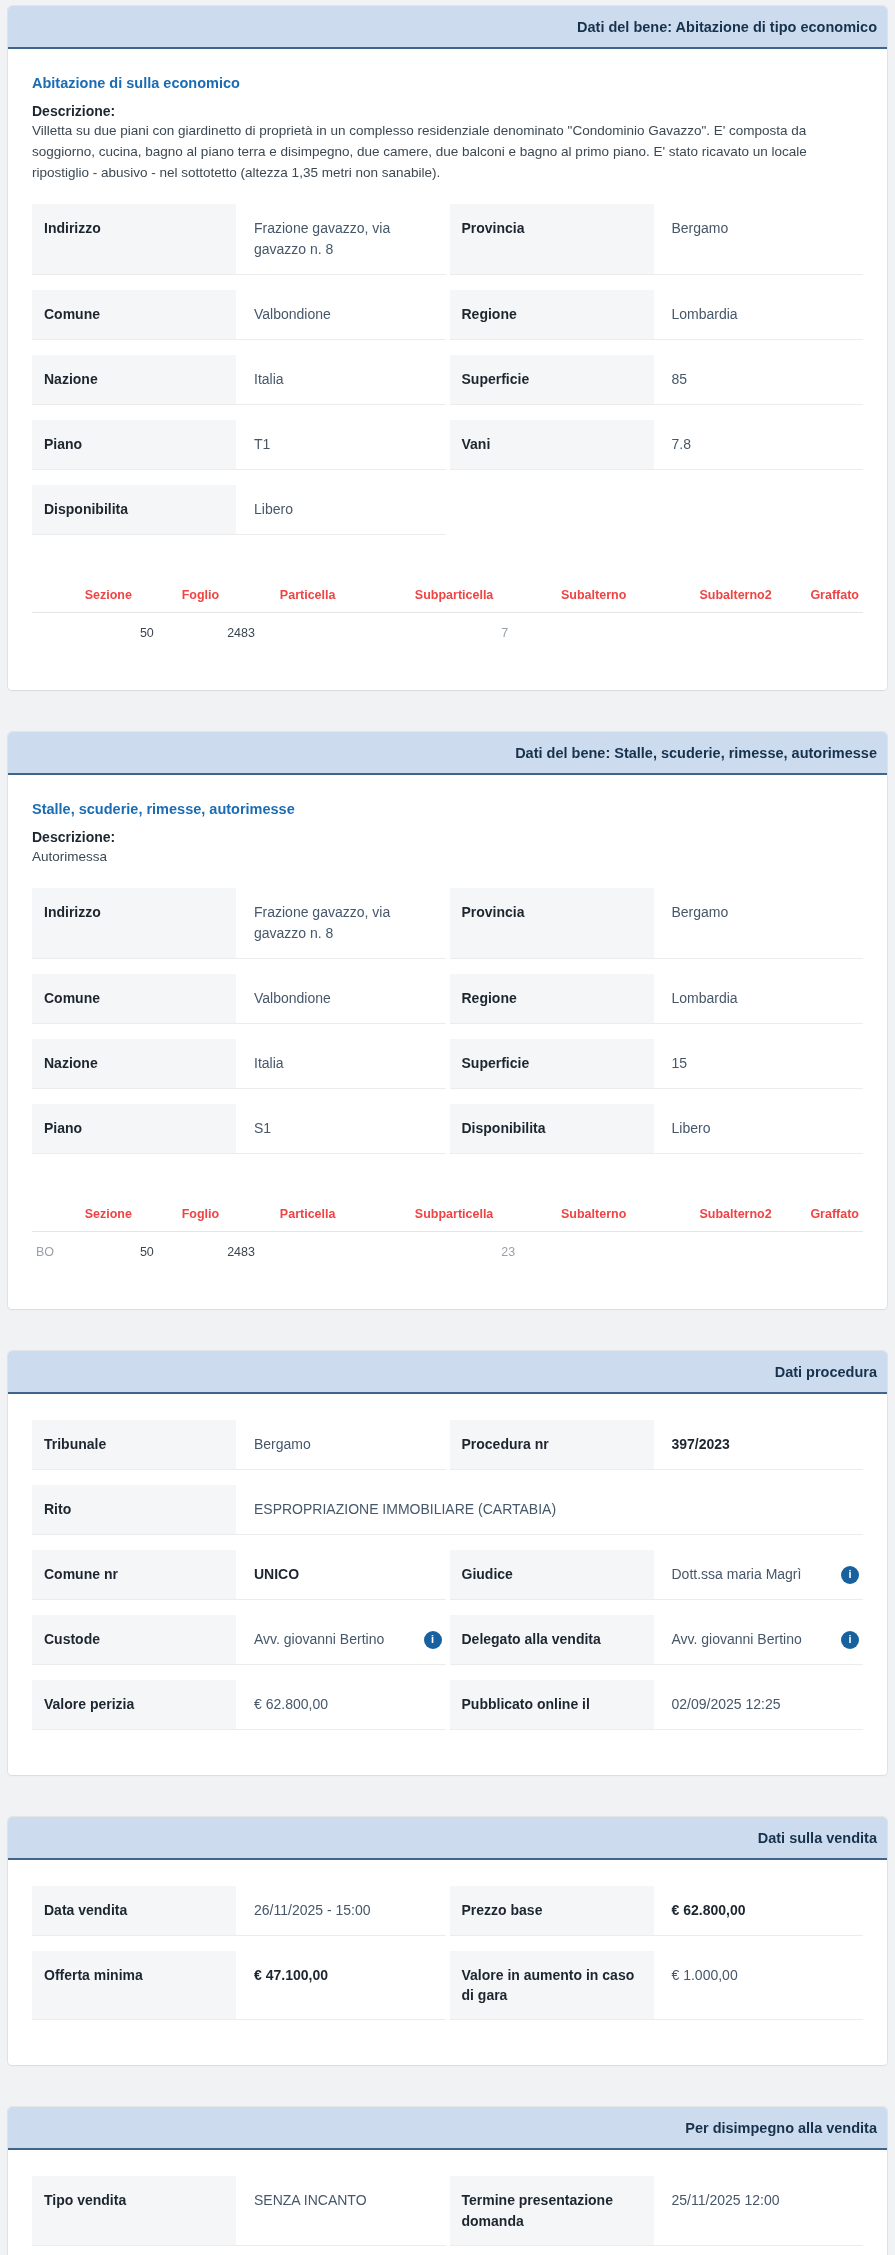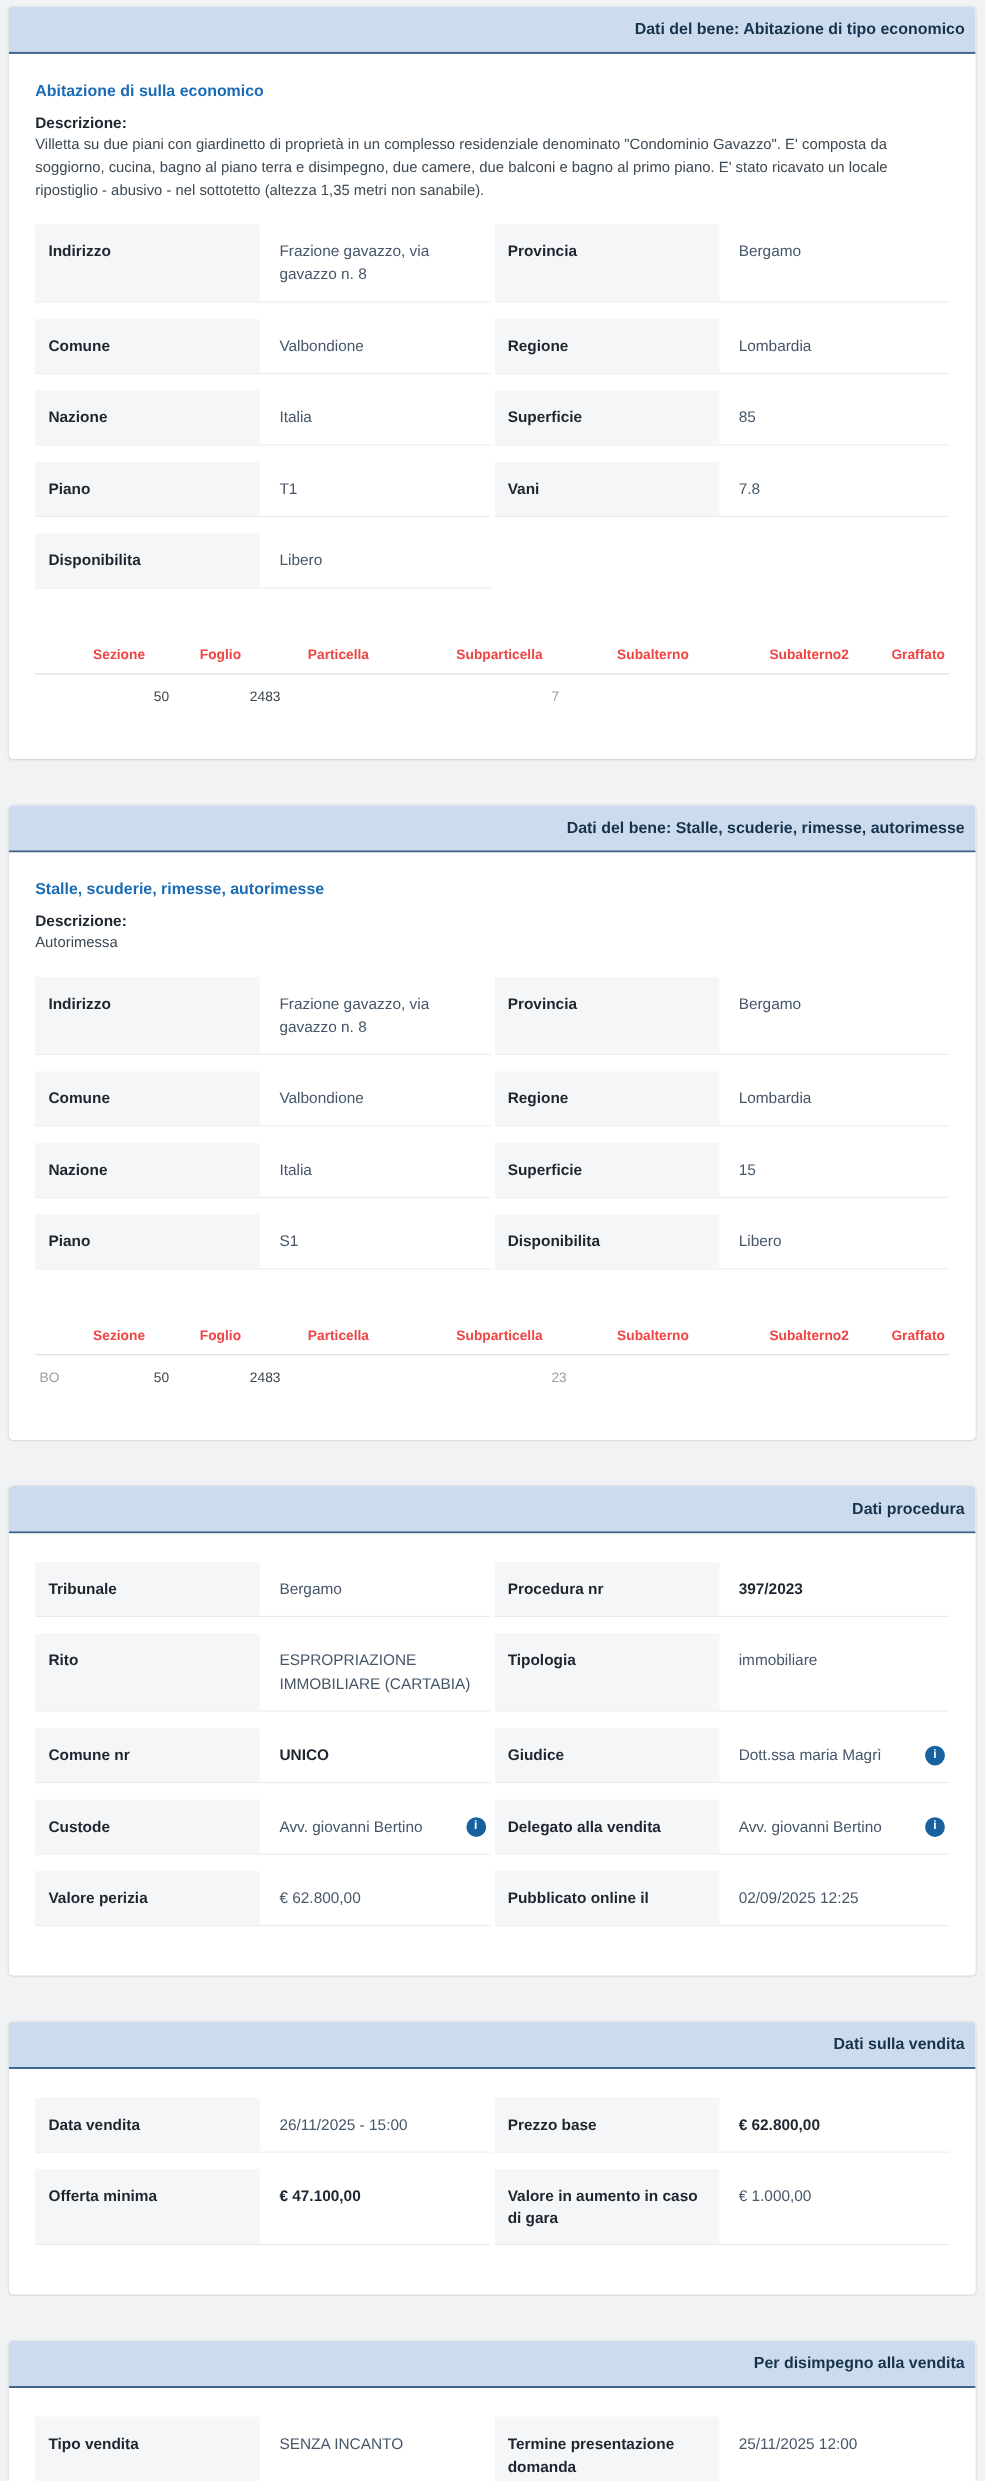--- a/index.html
+++ b/index.html
@@ -356,26 +356,20 @@
             </div>
         </div>
       </div>
       <div class="pline">
         <div class="pair">
           <div class="lbl">Rito</div>
           <div class="val">
               <span>ESPROPRIAZIONE IMMOBILIARE (CARTABIA)</span>
             </div>
         </div>
-        <div class="pair">
-          <div class="lbl">Tipologia</div>
-          <div class="val">
-              <span>immobiliare</span>
-            </div>
-        </div>
       </div>
       <div class="pline">
         <div class="pair">
           <div class="lbl">Comune nr</div>
           <div class="val bold">
               <span>UNICO</span>
             </div>
         </div>
         <div class="pair">
           <div class="lbl">Giudice</div>

